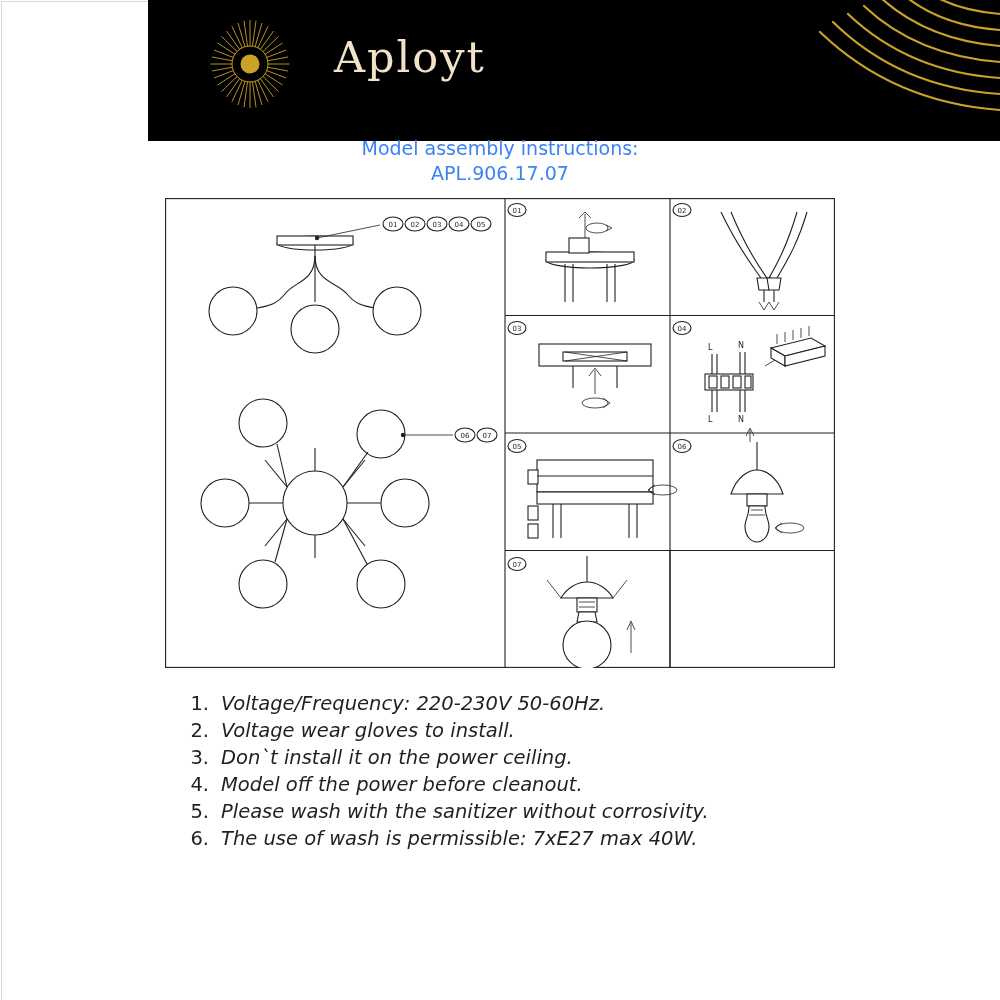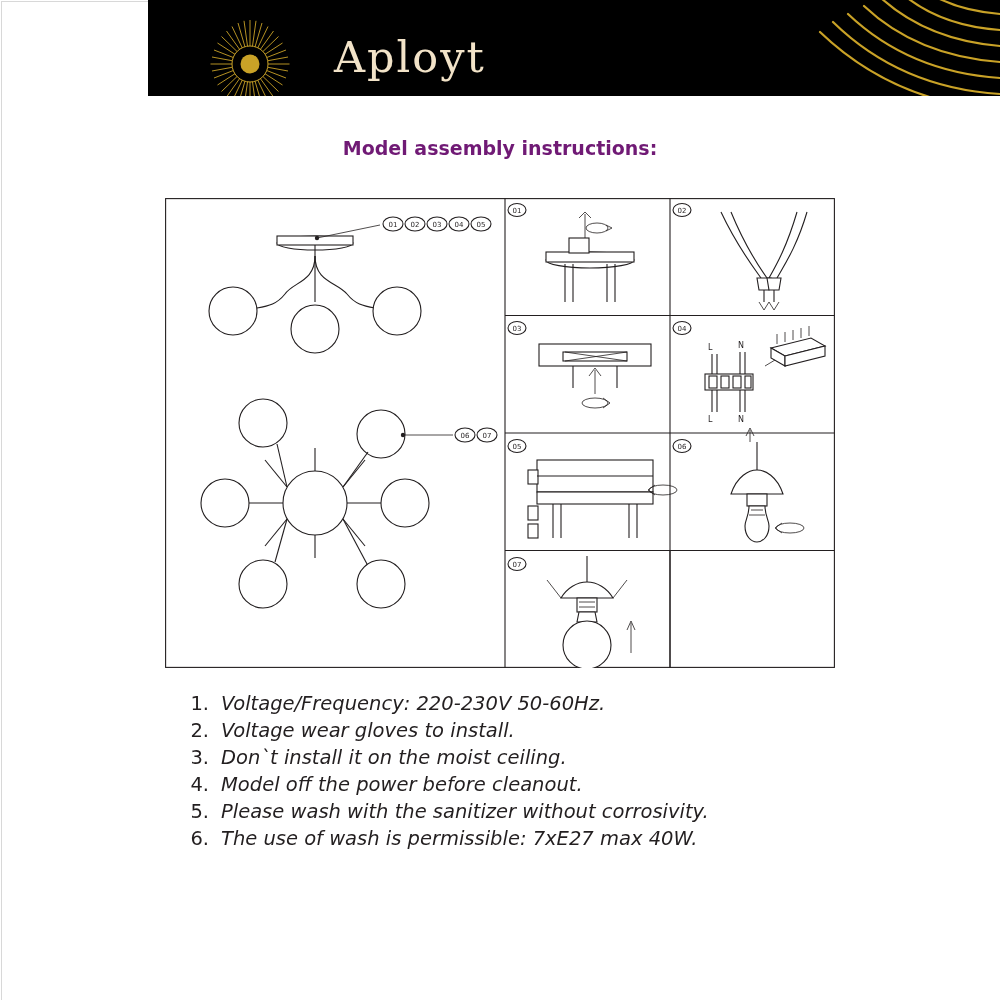--- a/index.html
+++ b/index.html
@@ -20,21 +20,21 @@
     left: 0; top: 0;
     width: 1000px; height: 1000px;
   }
 
   
   .banner {
     position: absolute;
     left: 148px;
     top: 0;
     width: 852px;
-    height: 96px;
+    height: 141px;
     background: #000000;
     overflow: hidden;
   }
   .banner-logo-text {
     position: absolute;
     left: 186px;
     top: 32px;
     font-family: "DejaVu Serif", "Liberation Serif", serif;
     font-size: 43px;
     letter-spacing: 2px;
@@ -59,23 +59,22 @@
   .title-block {
     position: absolute;
     left: 0;
     top: 136px;
     width: 1000px;
     text-align: center;
     font-family: "DejaVu Sans", "Liberation Sans", sans-serif;
   }
   .title-line {
     font-size: 19px;
-    color: #701a75;
+    color: #3b82f6;
     line-height: 25px;
-    font-weight: bold;
   }
 
   
   .diagram-wrap {
     position: absolute;
     left: 165px;
     top: 198px;
     width: 670px;
     height: 470px;
   }
@@ -175,20 +174,21 @@
         <path d="M300 76 C 252 72, 212 56, 181 28"></path>
         <path d="M300 60 C 258 57, 224 44, 198 20"></path>
         <path d="M300 44 C 264 41, 236 31, 215 13"></path>
         <path d="M300 28 C 270 26, 248 19, 232 6"></path>
       </g>
     </svg>
   </div>
 
   <div class="title-block">
     <div class="title-line">Model assembly instructions:</div>
+    <div class="title-line">APL.906.17.07</div>
   </div>
 
   <div class="diagram-wrap">
     <svg width="670" height="470" viewBox="0 0 670 470">
       <defs>
         <style>
           .ln { fill:none; stroke:#231f20; stroke-width:1.1; }
           .lnT { fill:none; stroke:#231f20; stroke-width:0.8; }
           .fr { fill:none; stroke:#231f20; stroke-width:1.1; }
           .wh { fill:#ffffff; stroke:#231f20; stroke-width:1.1; }
@@ -398,21 +398,21 @@
     <div class="note-row">
       <div class="note-num">1.</div>
       <div class="note-text">Voltage/Frequency: 220-230V 50-60Hz.</div>
     </div>
     <div class="note-row">
       <div class="note-num">2.</div>
       <div class="note-text">Voltage wear gloves to install.</div>
     </div>
     <div class="note-row">
       <div class="note-num">3.</div>
-      <div class="note-text">Don`t install it on the moist ceiling.</div>
+      <div class="note-text">Don`t install it on the power ceiling.</div>
     </div>
     <div class="note-row">
       <div class="note-num">4.</div>
       <div class="note-text">Model off the power before cleanout.</div>
     </div>
     <div class="note-row">
       <div class="note-num">5.</div>
       <div class="note-text">Please wash with the sanitizer without corrosivity.</div>
     </div>
     <div class="note-row">

